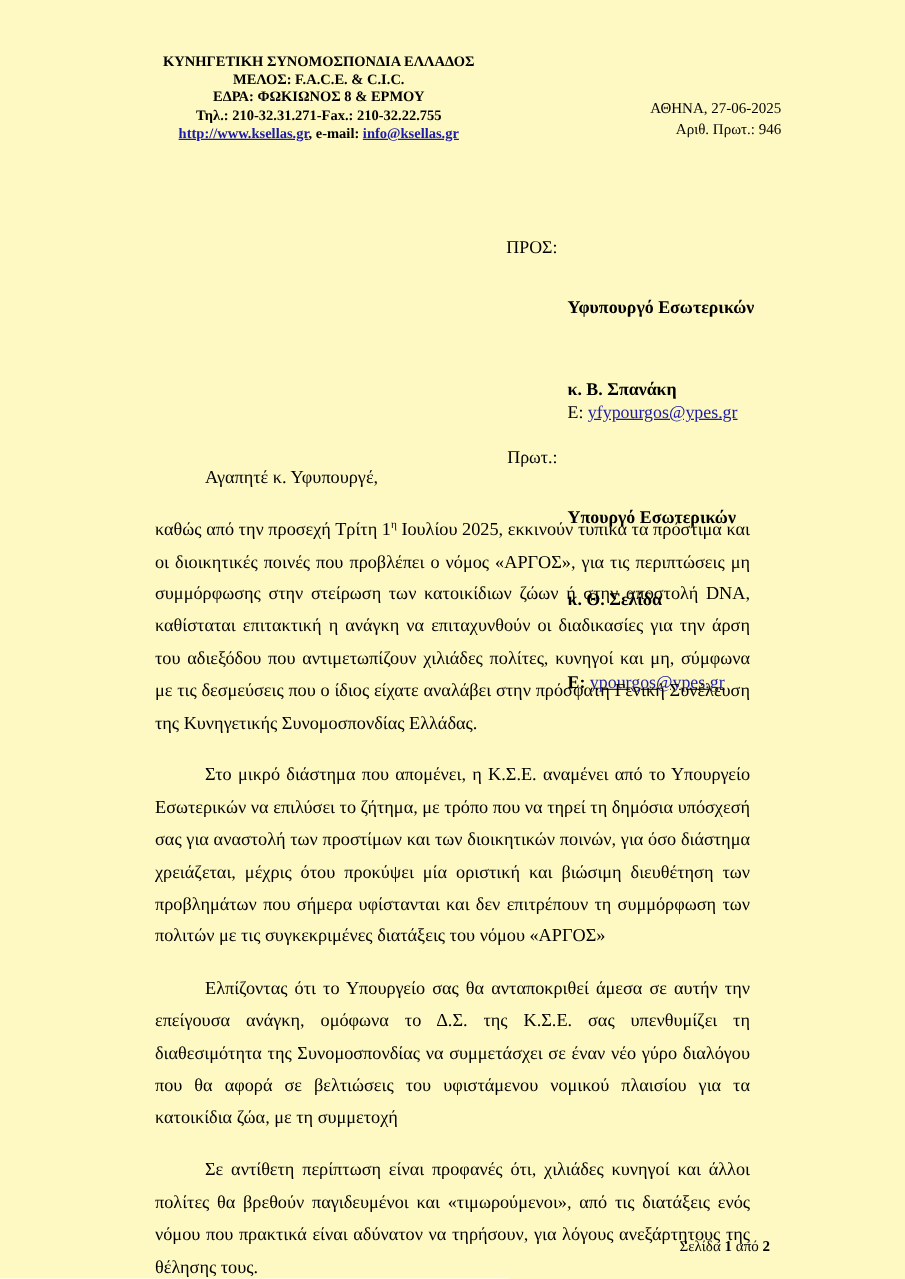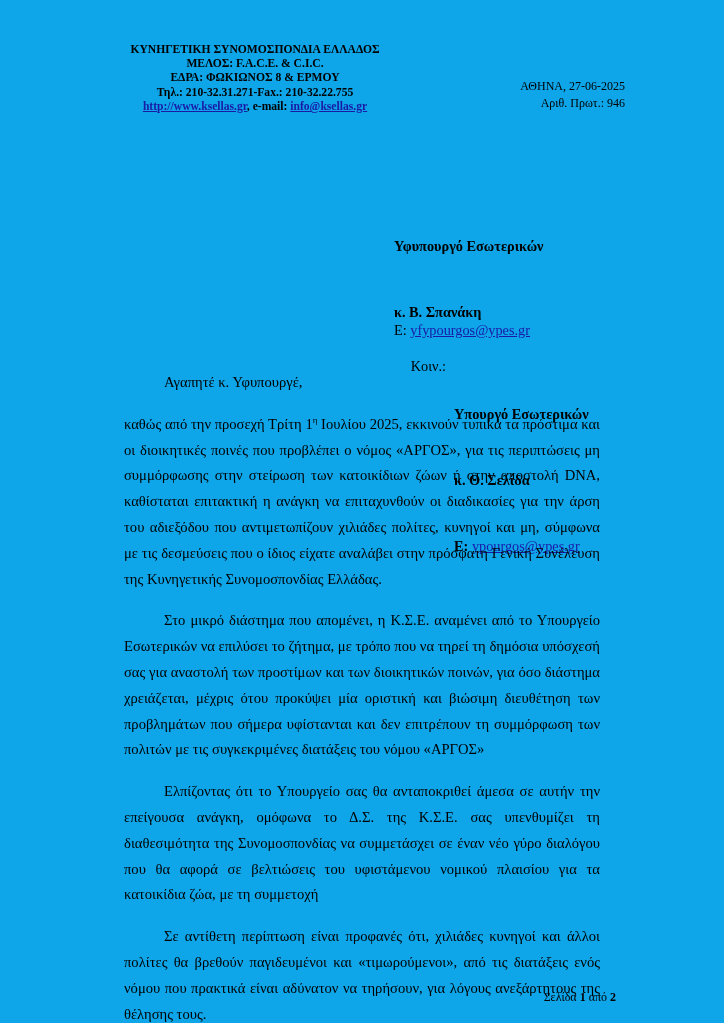--- a/index.html
+++ b/index.html
@@ -1,18 +1,18 @@
 <!DOCTYPE html>
 <html><head>
 <meta charset="utf-8">
 <style>
   html, body { margin: 0; padding: 0; background: #ffffff; }
   body { width: 724px; height: 1023px; position: relative; overflow: hidden;
          font-family: "Liberation Serif", "DejaVu Serif", serif; color: #000; }
-  .page { position: absolute; left: 0; top: 0; width: 724px; height: 1023px; background: #0ea5e9; }
+  .page { position: absolute; left: 0; top: 0; width: 724px; height: 1023px; background: #fef9c3; }
 
   .org-header { position: absolute; left: 110px; top: 43px; width: 290px; text-align: center;
                 font-weight: bold; font-size: 11.6px; line-height: 14.2px; }
   .org-header div { white-space: nowrap; }
   .org-header a { color: #1a1aa6; text-decoration: underline; }
 
   .dateblock { position: absolute; right: 99px; top: 78px; text-align: right;
                font-size: 12px; line-height: 17px; }
 
   .recipients { position: absolute; left: 394px; top: 189px; font-size: 14.3px; line-height: 18px; }
@@ -46,29 +46,30 @@
     <div><a>http://www.ksellas.gr</a><span>, e-mail: </span><a>info@ksellas.gr</a></div>
   </div>
 
   <div class="dateblock">
     <div>ΑΘΗΝΑ, 27-06-2025</div>
     <div>Αριθ. Πρωτ.: 946</div>
   </div>
 
   <div class="recipients">
     <div class="rec-row">
+      <div class="rec-label">ΠΡΟΣ:</div>
       <div class="rec-lines">
         <div class="b">Υφυπουργό Εσωτερικών</div>
         <div class="b">κ. Β. Σπανάκη</div>
         <div><span>Ε: </span><a>yfypourgos@ypes.gr</a></div>
       </div>
     </div>
     <div class="rec-gap"></div>
     <div class="rec-row">
-      <div class="rec-label-k">Κοιν.:</div>
+      <div class="rec-label-k">Πρωτ.:</div>
       <div class="rec-lines">
         <div class="b">Υπουργό Εσωτερικών</div>
         <div class="b">κ. Θ. Σελίδα</div>
         <div class="b"><span>Ε: </span><a style="font-weight:normal">ypourgos@ypes.gr</a></div>
       </div>
     </div>
   </div>
 
   <div class="body">
     <p>Αγαπητέ κ. Υφυπουργέ,</p>

